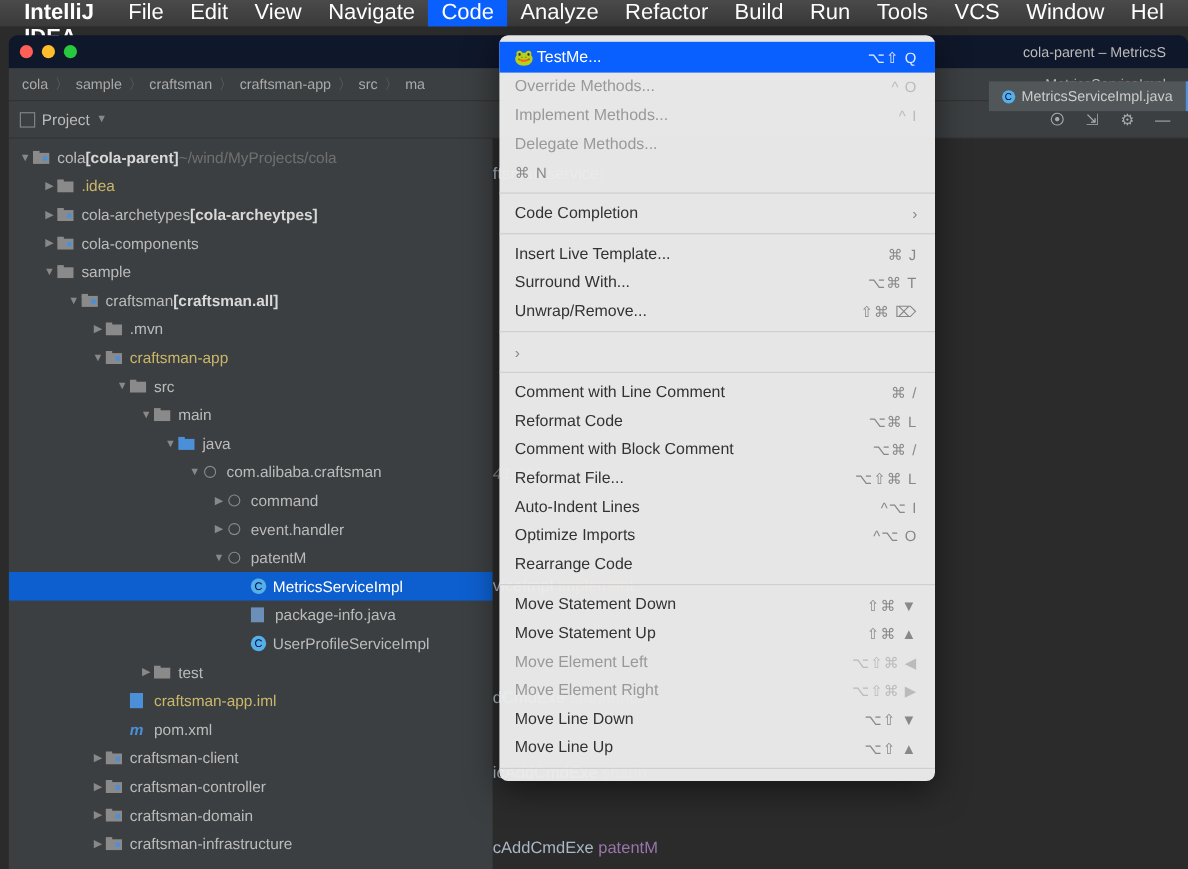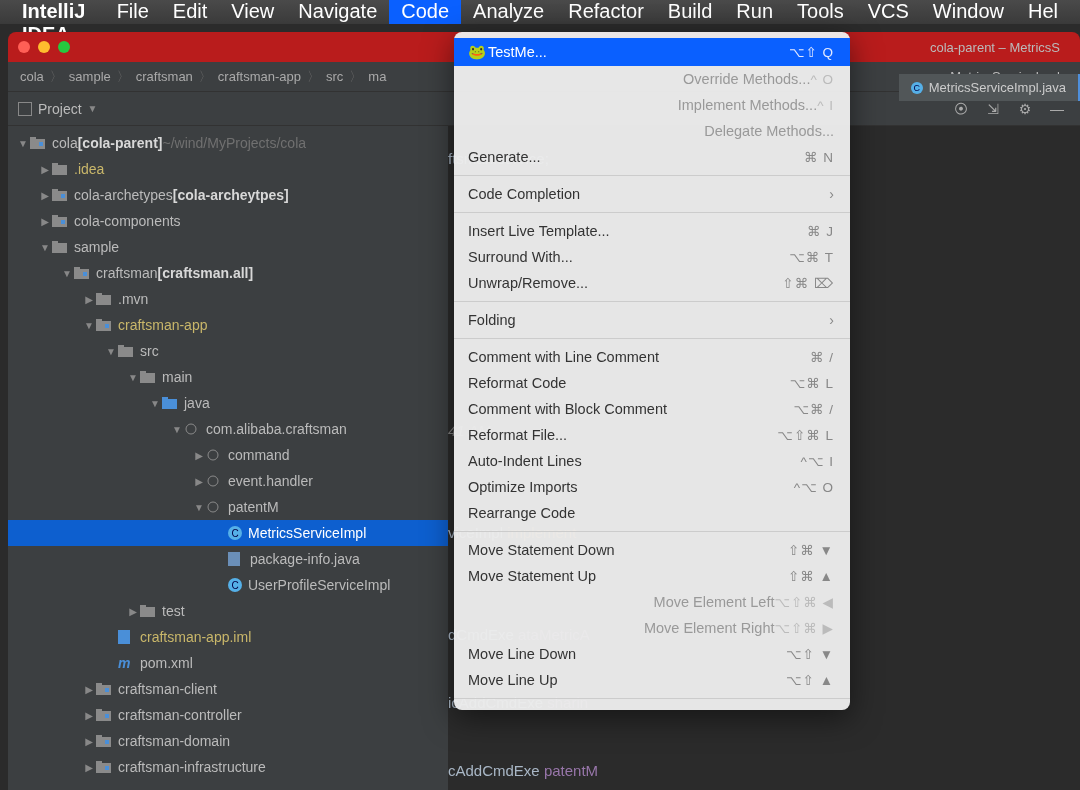--- a/index.html
+++ b/index.html
@@ -5,21 +5,21 @@
 * { margin: 0; padding: 0; box-sizing: border-box; font-family: -apple-system, "Helvetica Neue", Arial, sans-serif; }
 body { background: #2b2b2b; width: 1080px; height: 790px; overflow: hidden; color: #bbb; font-size: 13px; }
 
 .menubar { height: 24px; background: linear-gradient(#4a4a4a,#3a3a3a); display: flex; padding: 0 10px; color: #fff; font-size: 20px; gap: 0; }
 .menubar .apple { font-size: 15px; margin-right: 12px; }
 .menubar .app-name { font-weight: 700; margin-right: 14px; }
 .menubar .mi { padding: 2px 12px; cursor: default; }
 .menubar .mi.active { background: #0a60ff; }
 
 .tb-window { position: absolute; left: 8px; top: 32px; right: 0; }
-.titlebar { height: 30px; background: #b91c1c; display: flex; align-items: center; padding-left: 10px; border-top-left-radius: 8px; border-top-right-radius: 8px; }
+.titlebar { height: 30px; background: #0f172a; display: flex; align-items: center; padding-left: 10px; border-top-left-radius: 8px; border-top-right-radius: 8px; }
 .traffic { display: flex; gap: 8px; margin-right: 14px; }
 .dot { width: 12px; height: 12px; border-radius: 50%; }
 .dot.red { background: #ff5f56; } .dot.yel { background: #ffbd2e; } .dot.grn { background: #27c93f; }
 .title-text { color: #bbb; font-size: 13px; margin-left: auto; margin-right: 20px; }
 
 .crumbbar { height: 30px; background: #3c3f41; border-bottom: 1px solid #323232; display: flex; align-items: center; padding-left: 8px; color: #aaa; font-size: 13px; }
 .crumb { padding: 0 4px; }
 .crumb-sep { color: #666; padding: 0 2px; }
 .crumb-right { margin-left: auto; margin-right: 20px; color: #bbb; }
 
@@ -48,21 +48,21 @@
 .tok-c { color:#808080; font-style:italic; }
 .tok-t { color:#a9b7c6; }
 .tok-v { color:#9876aa; }
 
 .menu { position:absolute; left:454px; top:32px; width:396px; background:rgba(236,236,236,.97); border-radius:8px; box-shadow:0 8px 30px rgba(0,0,0,.5); padding:6px 0; font-size:14.5px; color:#333; z-index:100; }
 .menu-item { display:flex; align-items:center; padding:5px 16px 5px 14px; }
 .menu-item .lbl { flex:1; }
 .menu-item .sc { color:#888; font-size:13.5px; letter-spacing:1px; }
 .menu-item.hl { background:#0a60ff; color:#fff; }
 .menu-item.hl .sc { color:#e3e9ff; }
-.menu-item.dis { color:#999;text-align:right; }
+.menu-item.dis { color:#999; }
 .menu-item.dis .sc { color:#bbb; }
 .menu-sep { height:1px; background:#ccc; margin:5px 0; }
 .menu-item .sub { color:#888; font-size:14px; }
 .menu-item .ico { width:18px;height:18px;margin-right:2px;display:inline-flex;align-items:center;justify-content:center; }
 </style>
 </head>
 <body>
 
 <div class="menubar">
   <span class="apple"></span>
@@ -366,21 +366,20 @@
       <span class="sc">^ O</span>
     </div>
     <div class="menu-item dis">
       <span class="lbl">Implement Methods...</span>
       <span class="sc">^ I</span>
     </div>
     <div class="menu-item dis">
       <span class="lbl">Delegate Methods...</span>
     </div>
     <div class="menu-item">
-      <span class="lbl">Generate...</span>
       <span class="sc">⌘ N</span>
     </div>
     <div class="menu-sep"></div>
     <div class="menu-item">
       <span class="lbl">Code Completion</span>
       <span class="sub">›</span>
     </div>
     <div class="menu-sep"></div>
     <div class="menu-item">
       <span class="lbl">Insert Live Template...</span>
@@ -389,21 +388,20 @@
     <div class="menu-item">
       <span class="lbl">Surround With...</span>
       <span class="sc">⌥⌘ T</span>
     </div>
     <div class="menu-item">
       <span class="lbl">Unwrap/Remove...</span>
       <span class="sc">⇧⌘ ⌦</span>
     </div>
     <div class="menu-sep"></div>
     <div class="menu-item">
-      <span class="lbl">Folding</span>
       <span class="sub">›</span>
     </div>
     <div class="menu-sep"></div>
     <div class="menu-item">
       <span class="lbl">Comment with Line Comment</span>
       <span class="sc">⌘ /</span>
     </div>
     <div class="menu-item">
       <span class="lbl">Reformat Code</span>
       <span class="sc">⌥⌘ L</span>

